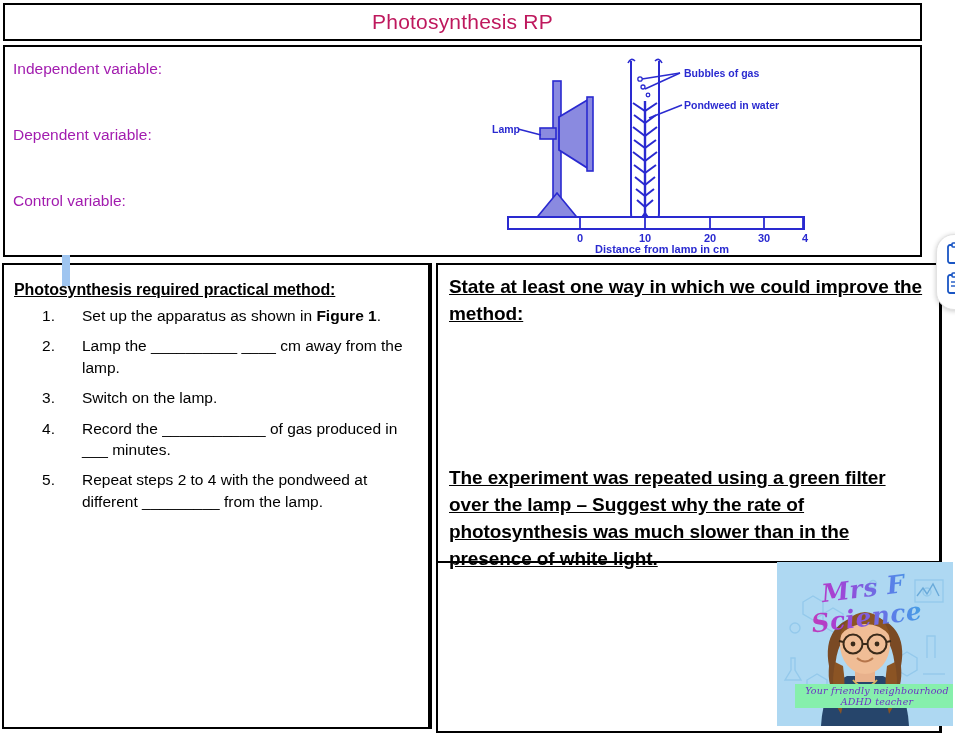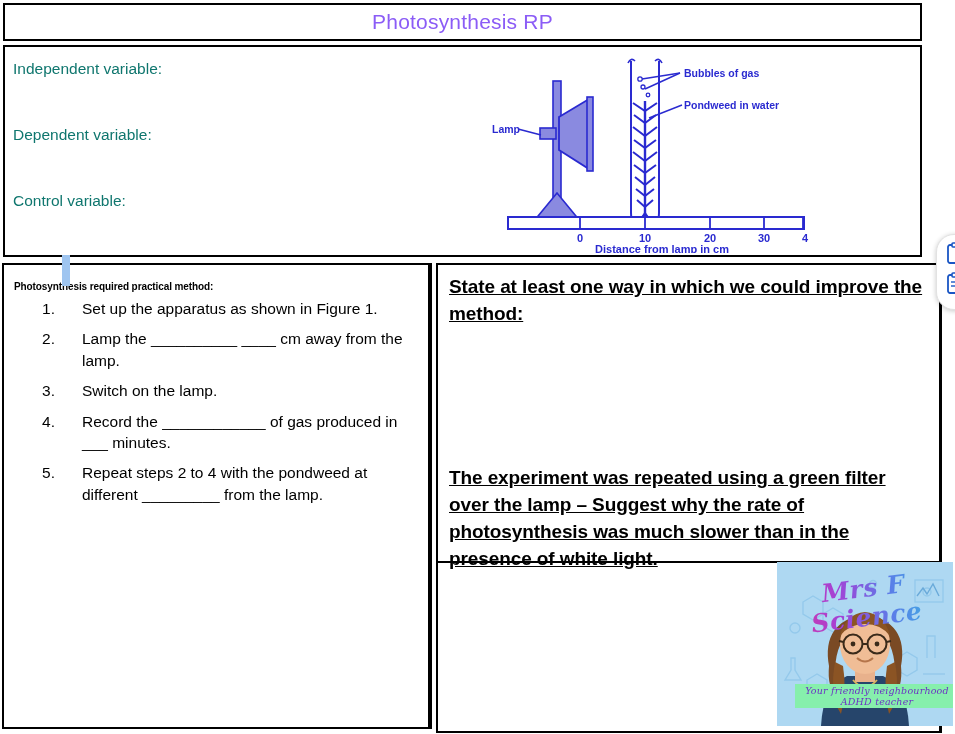--- a/index.html
+++ b/index.html
@@ -25,38 +25,38 @@
     height: 38px;
     border: 2px solid #000;
     box-sizing: border-box;
     display: flex;
     align-items: center;
     justify-content: center;
   }
   #title-text {
     font-size: 21px;
     letter-spacing: 0.2px;
-    color: #8b5cf6;
+    color: #be185d;
   }
 
   
   #variables-box {
     position: absolute;
     left: 3px;
     top: 45px;
     width: 919px;
     height: 212px;
     border: 2px solid #000;
     box-sizing: border-box;
   }
   .variable-line {
     position: absolute;
     left: 8px;
     font-size: 15.5px;
-    color: #0f766e;
+    color: #a21caf;
     white-space: nowrap;
   }
   #var-independent { top: 13px; }
   #var-dependent   { top: 79px; }
   #var-control     { top: 145px; }
 
   
   #diagram {
     position: absolute;
     left: 487px;
@@ -72,22 +72,23 @@
     left: 2px;
     top: 263px;
     width: 430px;
     height: 466px;
     border: 2px solid #000;
     border-right-width: 4px;
     box-sizing: border-box;
     padding: 12px 12px 0 10px;
   }
   #method-heading {
-    font-size: 10px;
+    font-size: 16px;
     font-weight: bold;
+    text-decoration: underline;
     margin: 4px 0 6px 0;
     letter-spacing: -0.1px;
   }
   ol.method-list {
     margin: 0;
     padding: 0;
     list-style: none;
     counter-reset: methodstep;
   }
   ol.method-list > li {
@@ -100,21 +101,21 @@
     text-indent: 0;
   }
   ol.method-list > li::before {
     content: counter(methodstep) ".";
     position: absolute;
     left: 28px;
     top: 0;
     font-size: 15.5px;
   }
   .blank { letter-spacing: 0; text-align: center; }
-  .fig-bold { font-weight: normal; }
+  .fig-bold { font-weight: bold; }
   #key-words {
     position: absolute;
     left: 10px;
     top: 362px;
     width: 400px;
     font-size: 15.5px;
     line-height: 1.38;
   }
 
   

